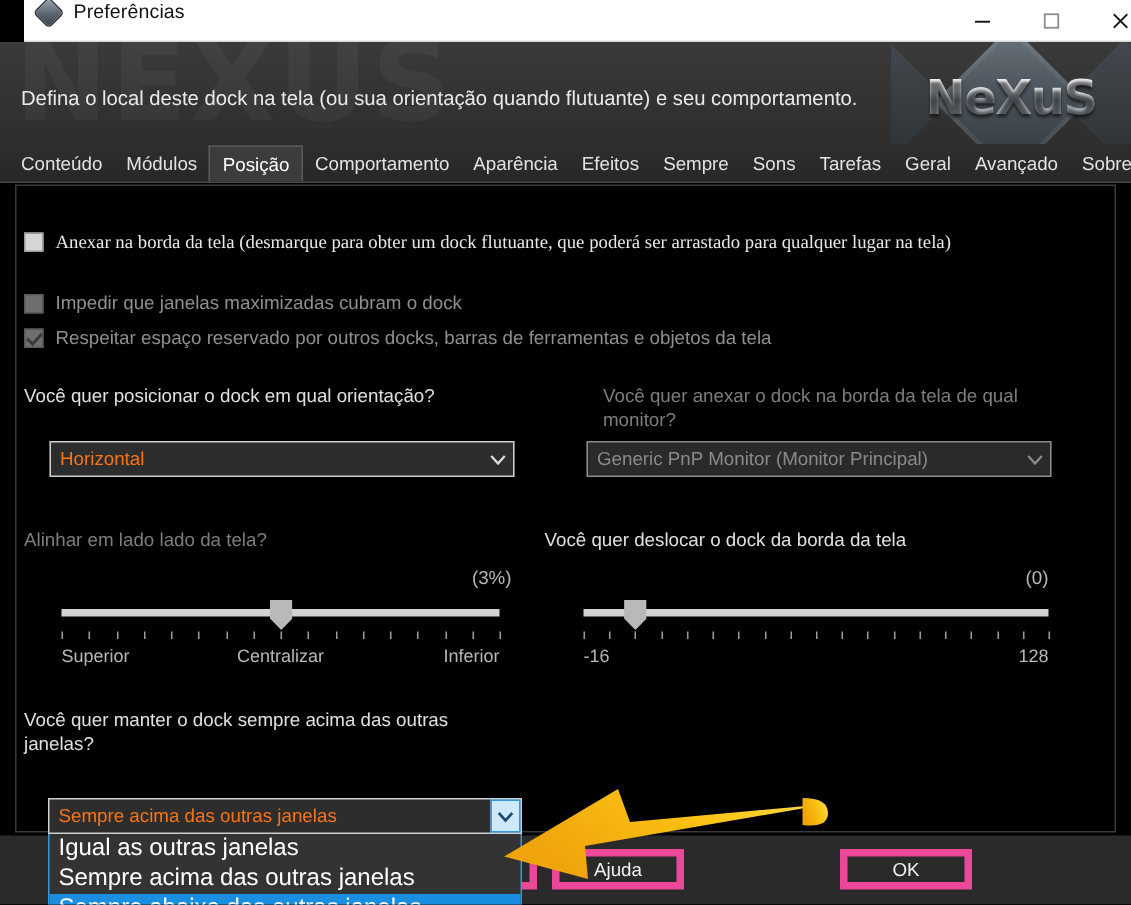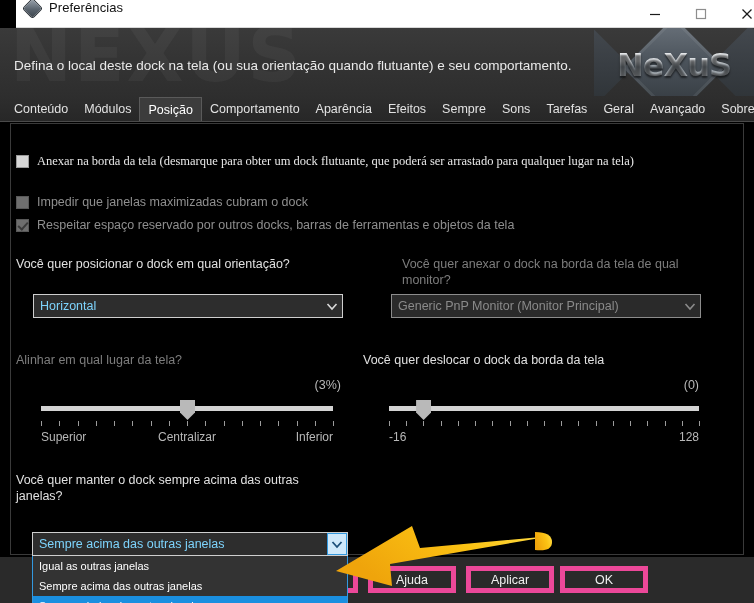--- a/index.html
+++ b/index.html
@@ -124,21 +124,21 @@
   }
   .q-label.dim { color: #7d7d7d; }
 
   
   .combo {
     position: absolute; height: 24px;
     background: #2d2d2d; border: 1px solid #cfcfcf;
     display: flex; align-items: center;
   }
   .combo .val {
-    flex: 1 1 auto; font-size: 12.5px; color: #7dd3fc;
+    flex: 1 1 auto; font-size: 12.5px; color: #f97316;
     padding-left: 6px; white-space: nowrap; overflow: hidden;
   }
   .combo.dim { border-color: #8c8c8c; background: #2a2a2a; }
   .combo.dim .val { color: #8a8a8a; }
   .combo .arrow {
     width: 20px; height: 22px; flex: 0 0 auto;
     display: flex; align-items: center; justify-content: center;
   }
   .combo .arrow svg { display:block; }
   .combo.open .arrow { background: #cfe9fb; border: 1px solid #3399df; }
@@ -171,21 +171,21 @@
   }
 
   
   .dropdown-list {
     position: absolute; z-index: 40;
     background: #333333;
     border: 1px solid #3399df; border-top: none;
   }
   .dd-item {
     height: 20px; line-height: 20px; padding-left: 6px;
-    font-size: 11px; color: #ffffff; white-space: nowrap;
+    font-size: 16px; color: #ffffff; white-space: nowrap;
   }
   .dd-item.sel { background: #1a8fe0; color: #ffffff; }
 
   
   .footer {
     position: absolute; left: 0; top: 557px; width: 754px; height: 46px;
     background: #2a2a2a;
   }
   .btn {
     position: absolute; top: 9px; height: 27px; width: 88px;
@@ -288,21 +288,21 @@
     </div>
     <div class="combo dim" style="left:380px; top:170px; width:310px;">
       <span class="val">Generic PnP Monitor (Monitor Principal)</span>
       <span class="arrow">
         <svg width="12" height="9" viewBox="0 0 12 9">
             <polyline points="1.5,2 6,7 10.5,2" fill="none" stroke="#8a8a8a" stroke-width="1.6"></polyline>
           </svg>
       </span>
     </div>
 
-    <div class="q-label dim" style="left:5px; top:228px; width:330px;">Alinhar em qual lugar da tela?</div>
+    <div class="q-label dim" style="left:5px; top:228px; width:330px;">Alinhar em lado lado da tela?</div>
     <div class="value-badge" style="left:240px; top:254px; width:90px; text-align:right;">(3%)</div>
     <div class="slider" style="left:30px; top:276px; width:292px; height:50px;">
       <div class="track"></div>
       <div class="thumb" id="align-thumb" style="left: 50%;"></div>
       <div class="ticks" id="align-ticks">
           <span style="left: 0%;"></span>
           <span style="left: 6.25%;"></span>
           <span style="left: 12.5%;"></span>
           <span style="left: 18.75%;"></span>
           <span style="left: 25%;"></span>
@@ -377,21 +377,20 @@
 
   <div class="dropdown-list" style="left:32px; top:556px; width:316px;">
     <div class="dd-item">Igual as outras janelas</div>
     <div class="dd-item">Sempre acima das outras janelas</div>
     <div class="dd-item sel">Sempre abaixo das outras janelas</div>
   </div>
 
   <div class="footer">
     <div class="btn" style="left:270px; width:88px;"></div>
     <div class="btn" style="left:368px; width:88px;">Ajuda</div>
-    <div class="btn" style="left:466px; width:88px;">Aplicar</div>
     <div class="btn" style="left:560px; width:88px;">OK</div>
   </div>
 
   <div class="arrow-annot">
     <svg width="230" height="74" viewBox="0 0 230 74">
       <defs>
         <linearGradient id="agrad" x1="1" y1="0" x2="0" y2="0.35">
           <stop offset="0%" stop-color="#FFE14D"></stop>
           <stop offset="45%" stop-color="#FBC213"></stop>
           <stop offset="100%" stop-color="#EFA40B"></stop>

